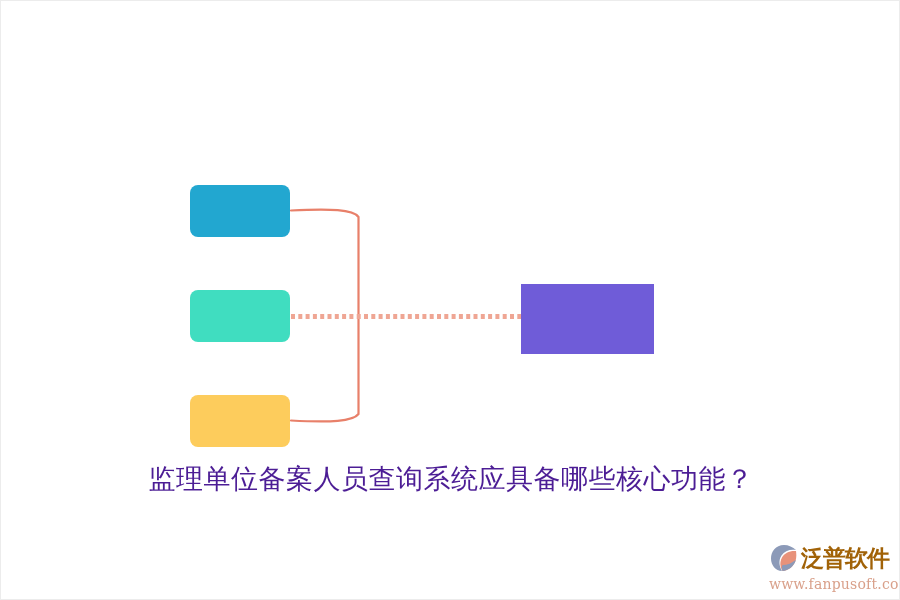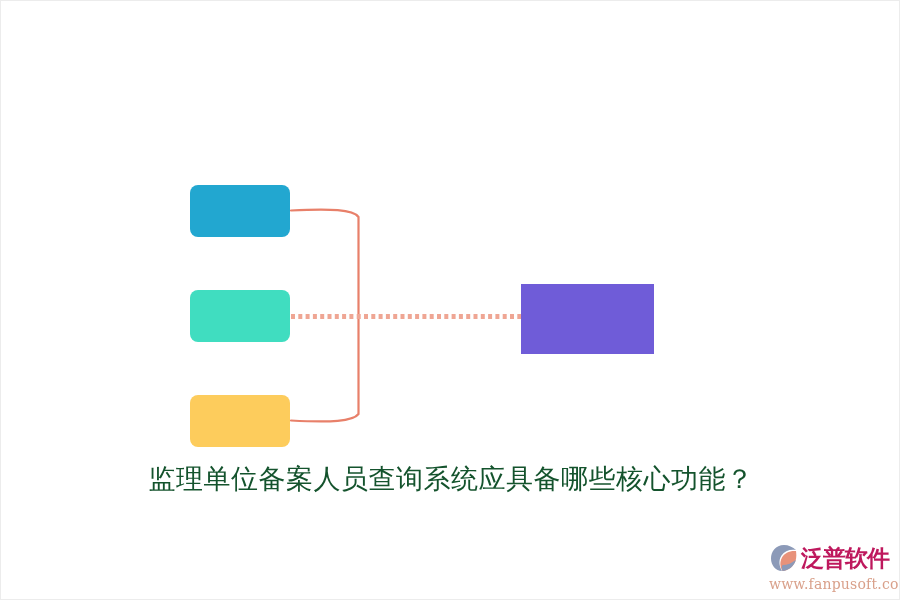--- a/index.html
+++ b/index.html
@@ -50,21 +50,21 @@
   
   #caption {
     position: absolute;
     left: 0;
     top: 458px;
     width: 900px;
     text-align: center;
     font-family: "DejaVu Serif", "Liberation Serif", serif;
     font-size: 27px;
     line-height: 40px;
-    color: #14532d;
+    color: #4c1d95;
     letter-spacing: 0.5px;
     white-space: nowrap;
   }
   #caption .cap-line { display: block; }
 
   
   #brand {
     position: absolute;
     left: 768px;
     top: 540px;
@@ -79,21 +79,21 @@
   #brand-mark {
     width: 30px;
     height: 30px;
     flex: 0 0 30px;
     margin-right: 2px;
   }
   #brand-name {
     font-family: "DejaVu Sans", "Liberation Sans", sans-serif;
     font-size: 23px;
     font-weight: bold;
-    color: #be185d;
+    color: #a16207;
     line-height: 30px;
     white-space: nowrap;
     letter-spacing: -1px;
   }
   #brand-url {
     font-family: "DejaVu Serif", "Liberation Serif", serif;
     font-size: 14px;
     color: #D9A08A;
     line-height: 18px;
     letter-spacing: 0.2px;

